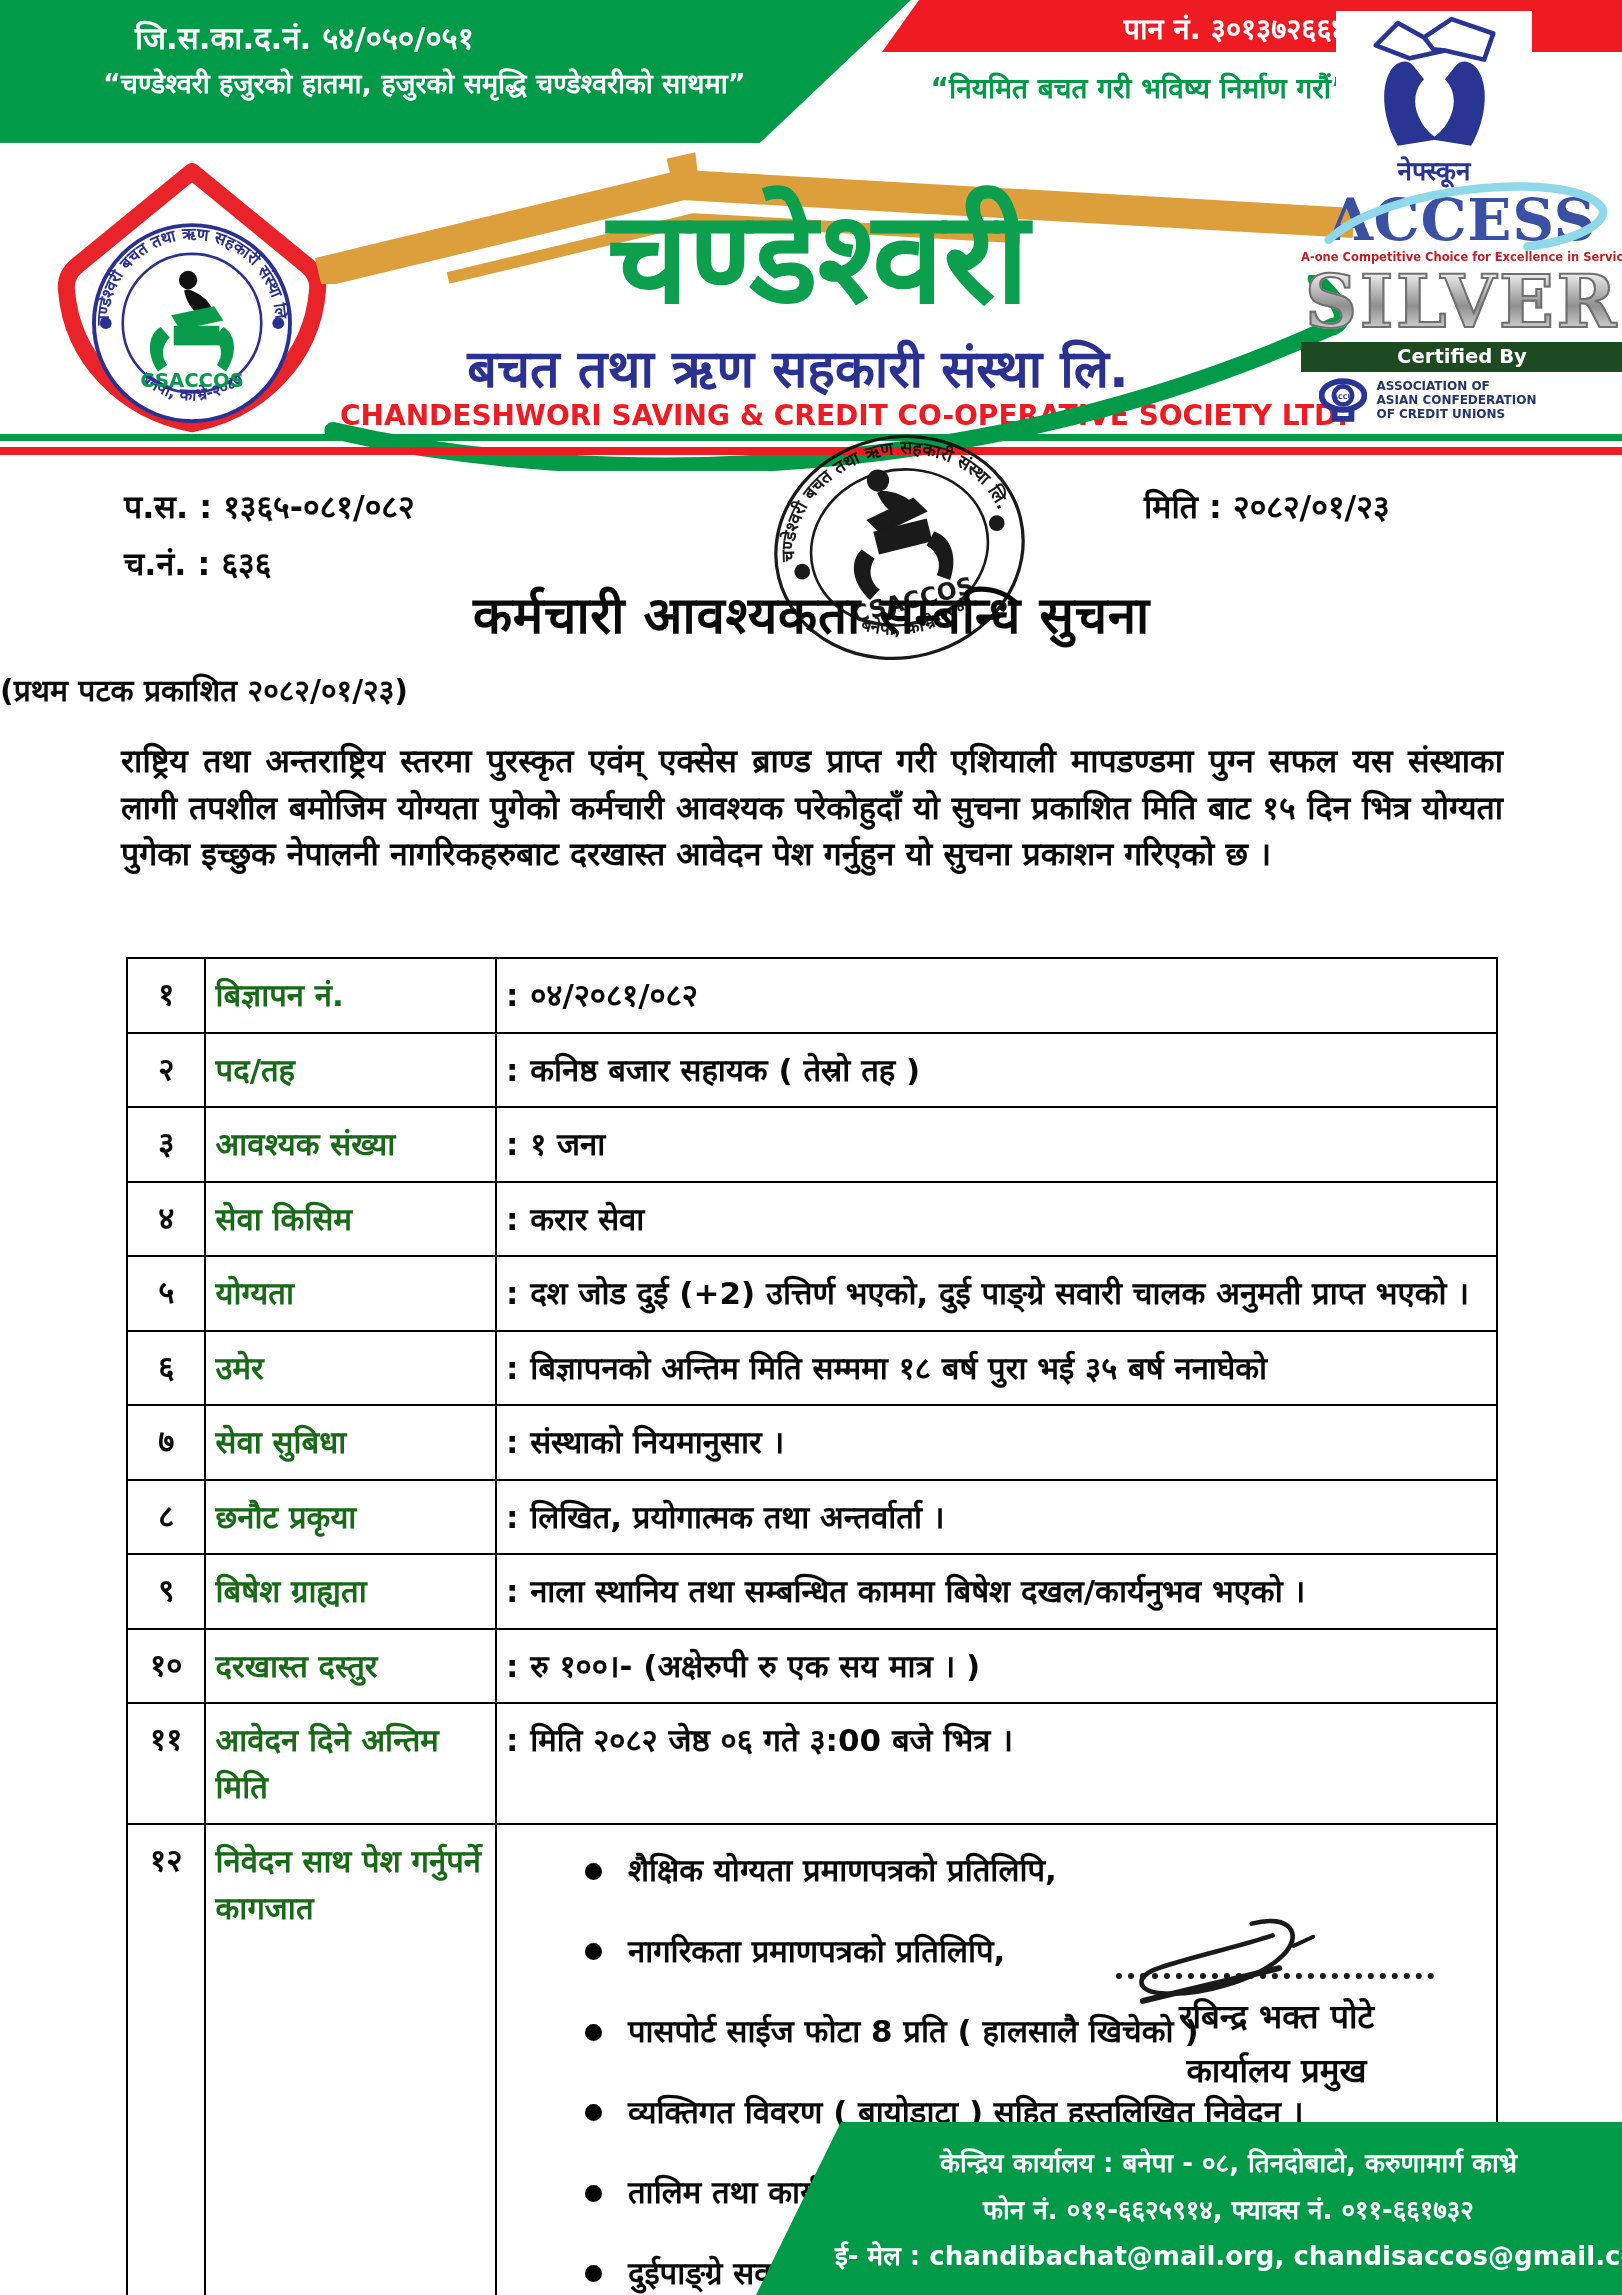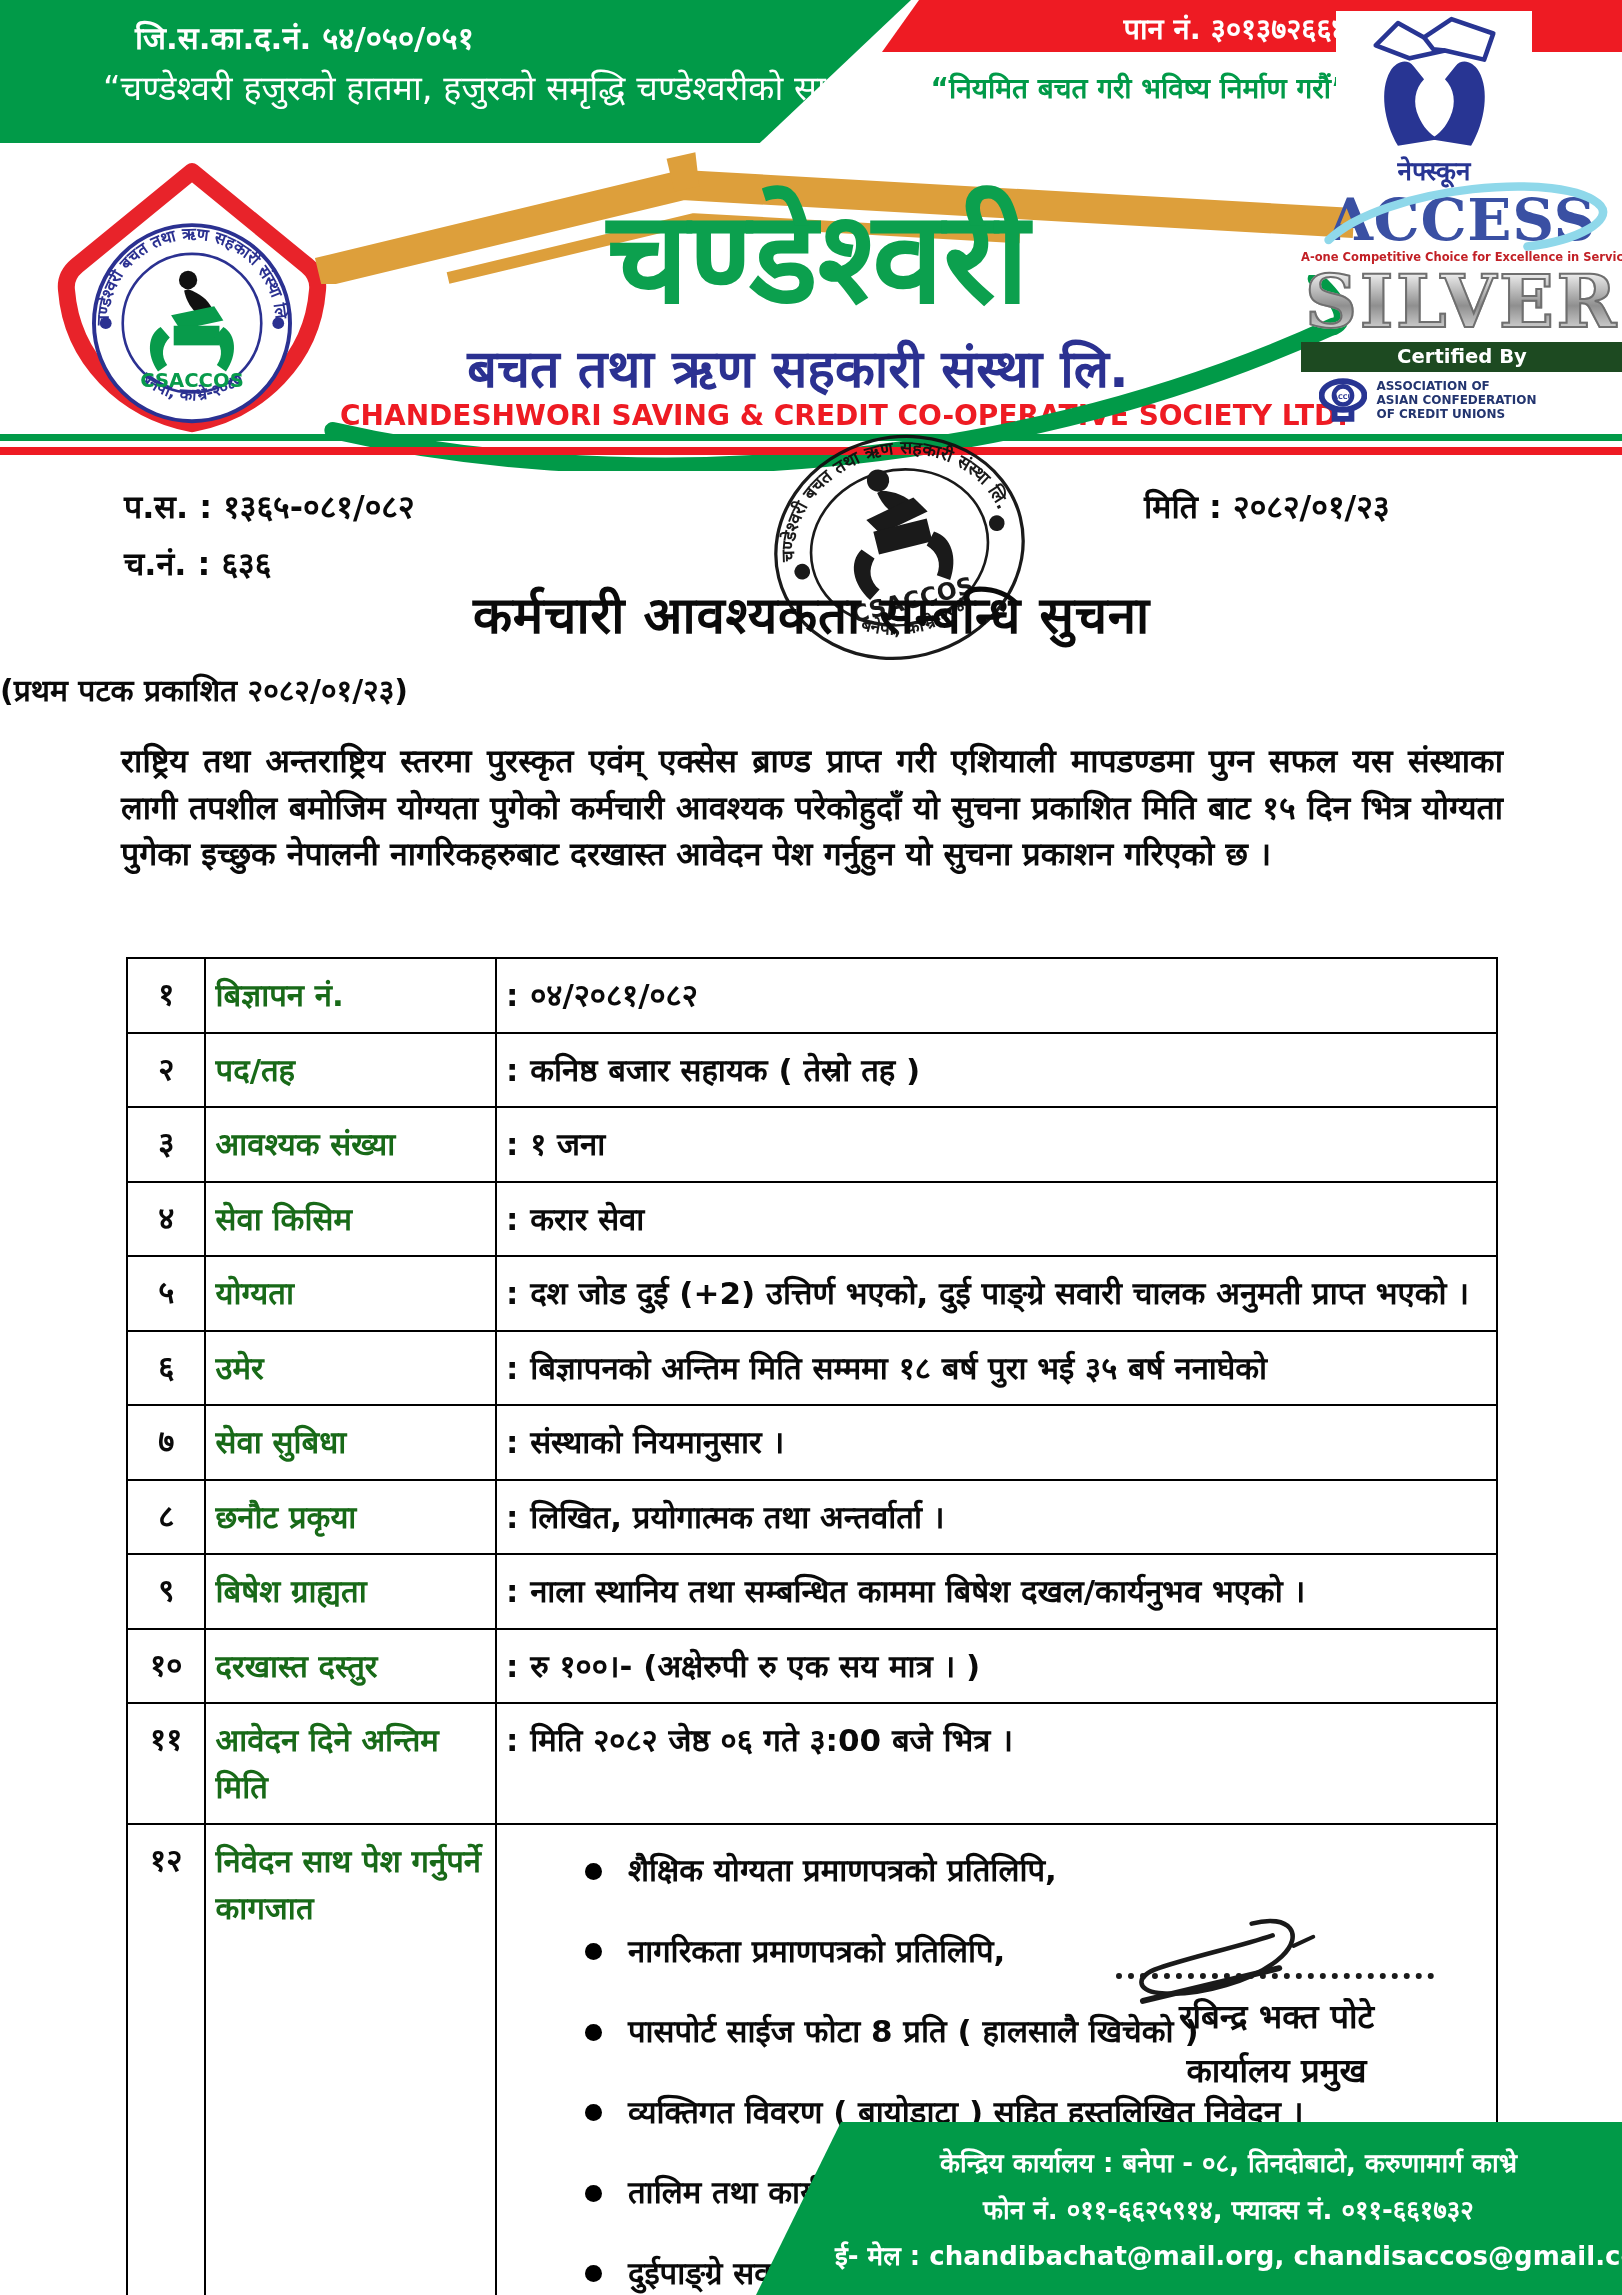--- a/index.html
+++ b/index.html
@@ -2,21 +2,21 @@
 <html style="font-size:10.5px"><head>
 <meta charset="utf-8">
 <style>
   html,body{margin:0;padding:0;background:#888;}
   .page{position:relative;width:1623px;height:2295px;background:#fff;overflow:hidden;
         font-family:"DejaVu Sans",sans-serif;color:#0a0a0a;}
   
   .banner-left{position:absolute;left:0;top:0;width:911px;height:143px;background:#019a48;
                clip-path:polygon(0 0,100% 0,83.4% 100%,0 100%);}
   .reg-no{position:absolute;left:135px;top:15.7px;font-size:31px;font-weight:bold;color:#fff;white-space:nowrap;}
-  .slogan-left{position:absolute;left:103px;top:64px;font-size:34px;font-weight:normal;color:#fff;white-space:nowrap;}
+  .slogan-left{position:absolute;left:103px;top:64px;font-size:27px;font-weight:bold;color:#fff;white-space:nowrap;}
   .pan-band{position:absolute;left:882px;top:0;width:741px;height:52px;background:#ee1b23;
             clip-path:polygon(37px 0,100% 0,100% 100%,0 100%);}
   .pan-text{position:absolute;left:98px;top:7.9px;width:510px;text-align:center;font-size:29px;font-weight:bold;color:#fff;white-space:nowrap;}
   .slogan-right{position:absolute;left:911px;top:68px;width:458px;text-align:center;font-size:28px;font-weight:bold;color:#019a48;white-space:nowrap;}
   .nefscun{position:absolute;left:1336px;top:2.6px;width:196px;height:174px;background:#fff;text-align:center;margin-top:8px;}
   .nefscun-label{font-size:26px;font-weight:bold;color:#283593;margin-top:-3.9px;}
   
   .brand-title{position:absolute;left:327px;top:191px;width:982px;text-align:center;
                font-size:128px;line-height:1.05;font-weight:800;color:#0ca04e;white-space:nowrap;}
   .brand-sub-np{position:absolute;left:340px;top:331px;width:916px;text-align:center;

